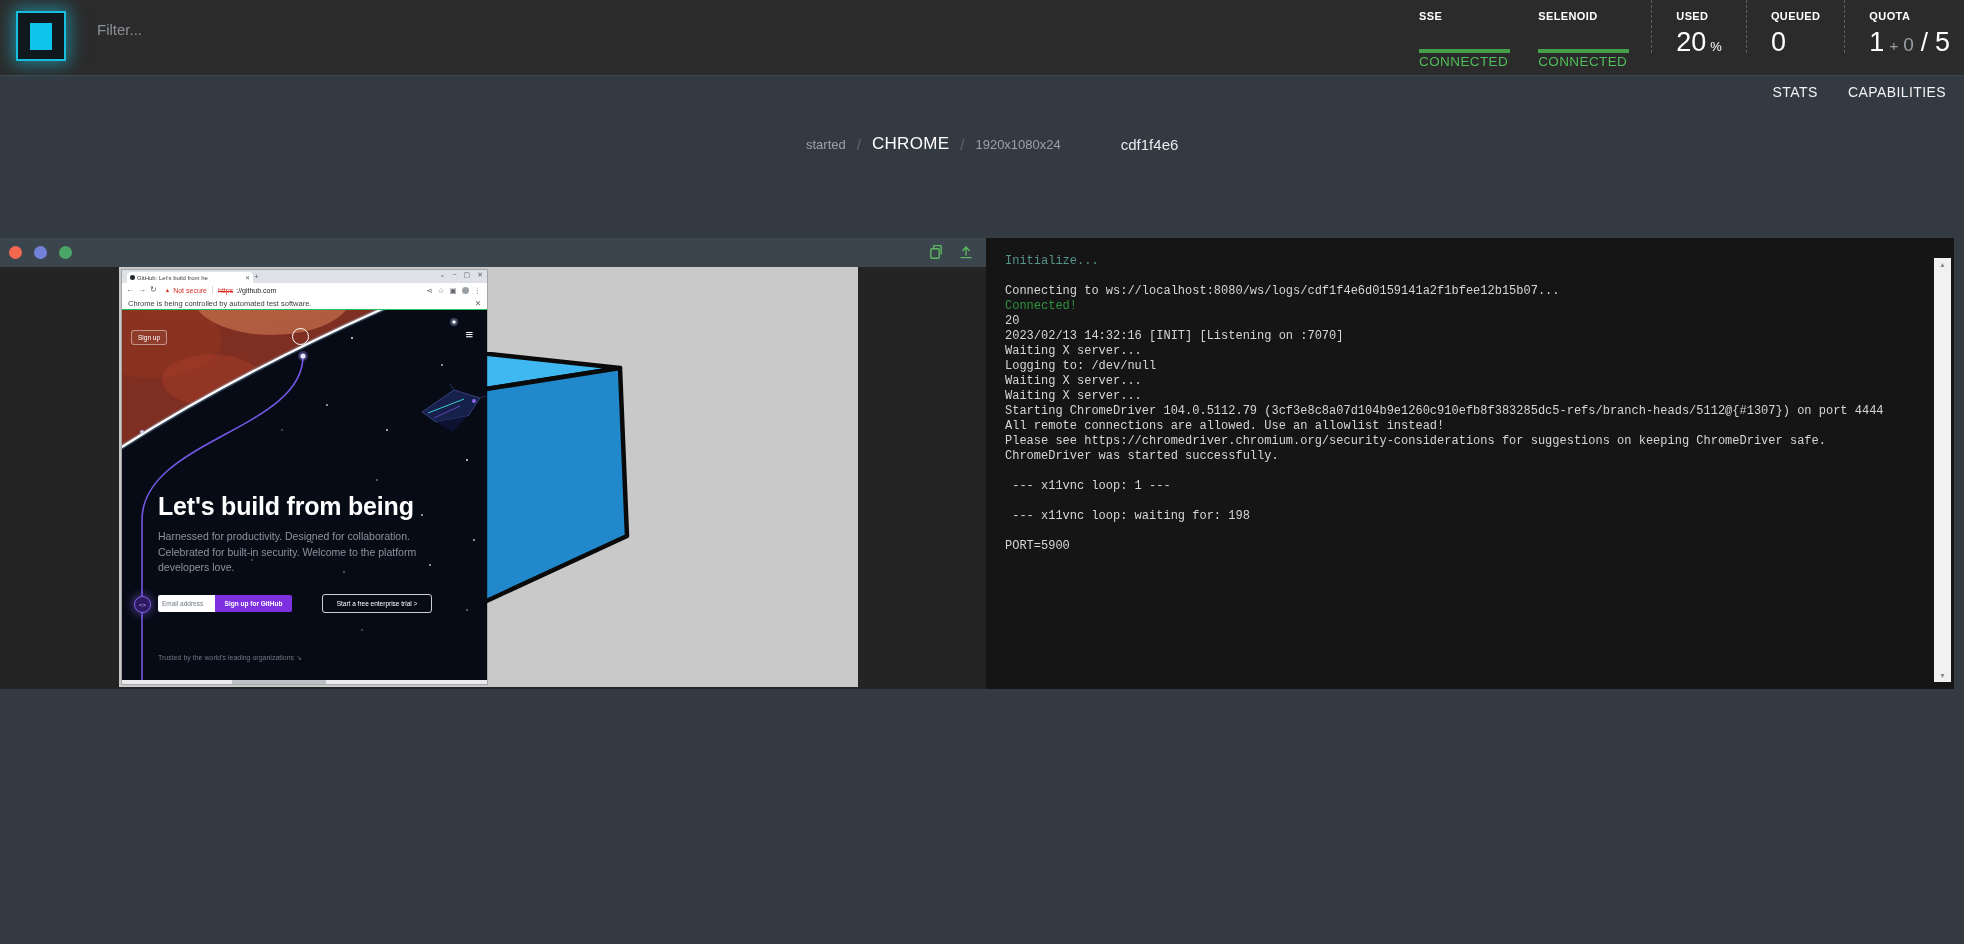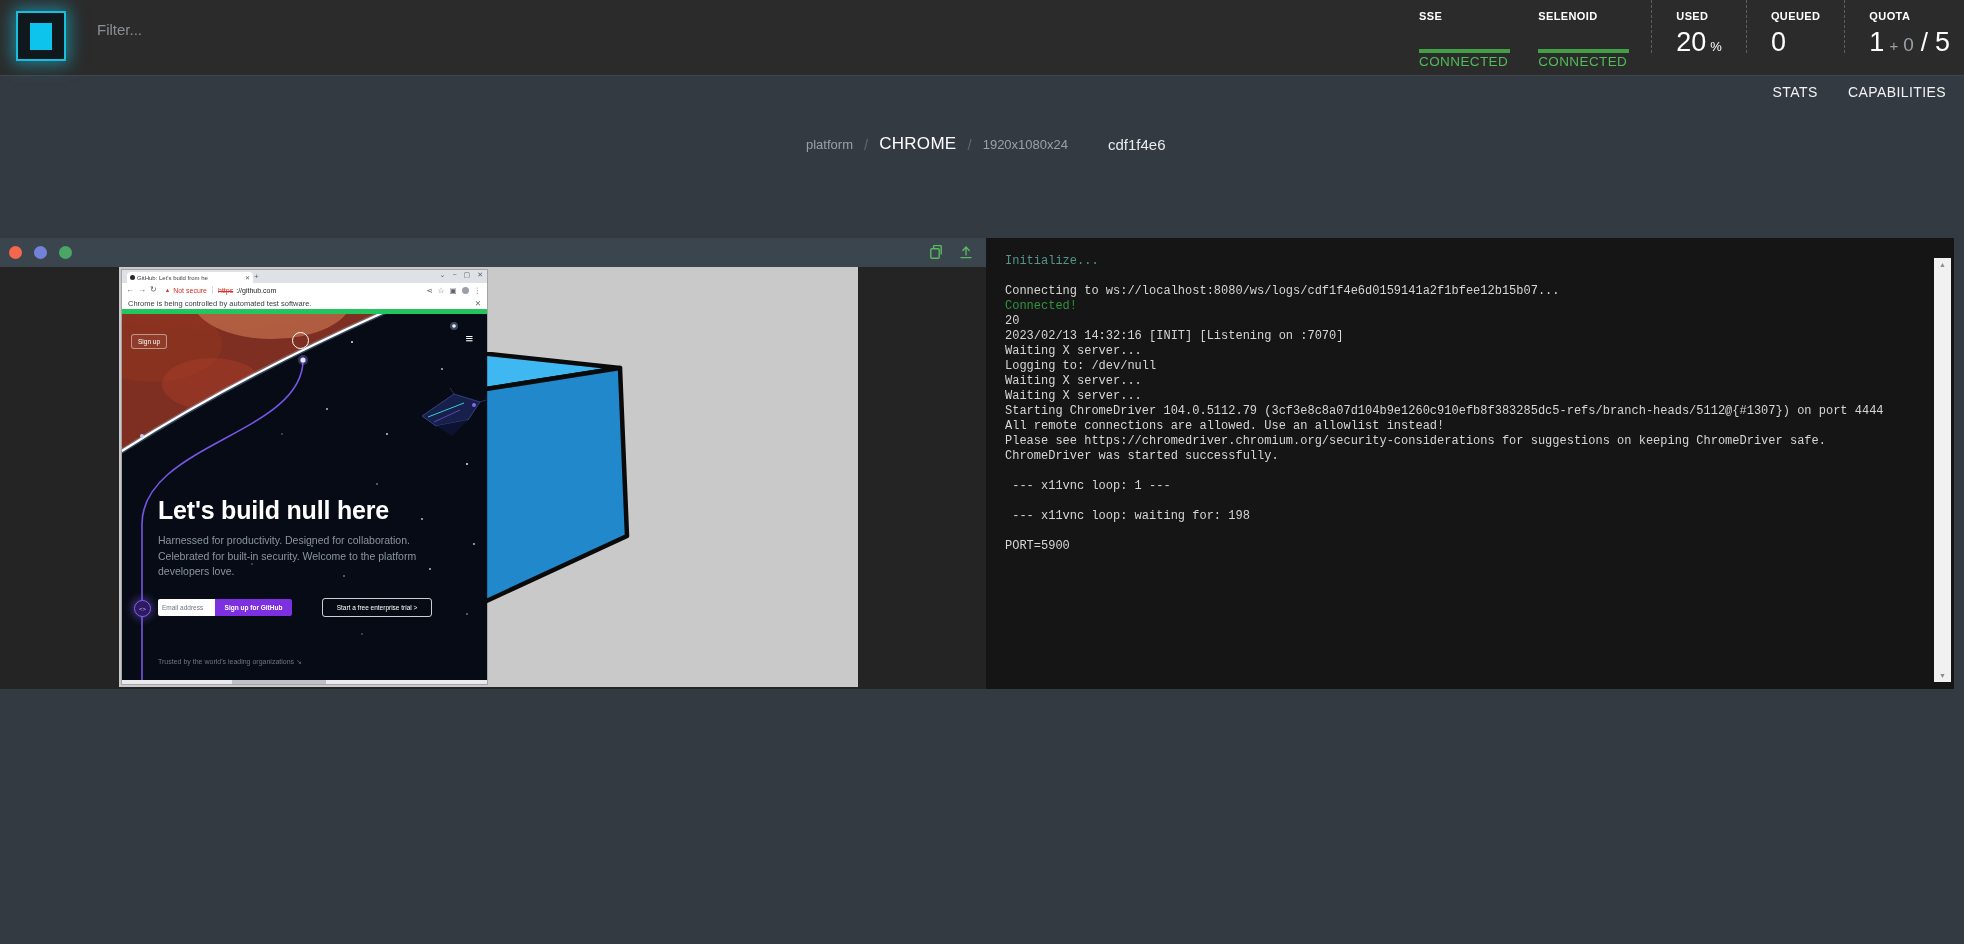--- a/index.html
+++ b/index.html
@@ -29,21 +29,21 @@
   
   .view-tabs{position:absolute;top:83px;right:18px;text-align:center;}
   .view-tab{margin-left:26px;font-size:14px;color:#f2f2f2;letter-spacing:.4px;cursor:pointer;text-decoration:none;}
 
   
   .session-row{position:absolute;left:806px;top:134px;display:flex;align-items:center;cursor:pointer;}
   .sess-user{font-size:13px;color:#9aa0a6;}
   .sess-sep{font-size:15px;color:#5f666d;margin:0 11px;}
   .sess-browser{font-size:17px;color:#fff;letter-spacing:.3px;}
   .sess-res{font-size:13px;color:#9aa0a6;}
-  .sess-id{font-size:15px;color:#e8eaed;margin-left:40px;}
+  .sess-id{font-size:15px;color:#e8eaed;margin-left:60px;}
 
   
   .vnc-panel{position:absolute;left:0;top:238px;width:986px;height:451px;background:#242424;}
   .vnc-header{position:absolute;left:0;top:0;width:100%;height:29px;background:#3a454e;}
   .dot{position:absolute;top:8px;width:13px;height:13px;border-radius:50%;cursor:pointer;}
   .dot.r{left:9px;background:#f3674f;}
   .dot.b{left:34px;background:#7381d8;}
   .dot.g{left:59px;background:#4aa566;}
   .hicons{position:absolute;right:12px;top:6px;display:flex;gap:14px;color:#5cb860;}
   .hicons svg{display:block;cursor:pointer;}
@@ -68,21 +68,21 @@
   .url{display:flex;align-items:center;gap:3px;margin-left:4px;flex:1;}
   .warn{color:#d93025;font-size:5.5px;}
   .ns{color:#d93025;font-size:7px;}
   .udiv{width:1px;height:8px;background:#dadce0;margin:0 2px;}
   .https{color:#d93025;text-decoration:line-through;font-size:7px;}
   .urlrest{color:#202124;font-size:7px;}
   .bw-right{display:flex;gap:5px;color:#5f6368;font-size:7.5px;align-items:center;margin-right:2px;}
   .bw-right span{cursor:pointer;}
   .avatar{width:7px;height:7px;border-radius:50%;background:#9aa0a6;cursor:pointer;}
   .bw-infobar{display:flex;align-items:center;justify-content:space-between;height:12px;background:#fff;
-              border-bottom:5px solid #22c55e;padding:0 6px;font-size:7.5px;color:#3c4043;}
+              border-bottom:1px solid #22c55e;padding:0 6px;font-size:7.5px;color:#3c4043;}
   .ib-x{color:#5f6368;cursor:pointer;}
   .bw-content{position:relative;height:370px;background:#070b15;overflow:hidden;}
   .hero-bg{position:absolute;left:0;top:0;}
   .gh-signup-sm{position:absolute;left:9px;top:20px;padding:3px 6px;border:1px solid rgba(255,255,255,.45);
                 border-radius:3px;font-size:6.5px;color:#fff;background:rgba(255,255,255,.05);cursor:pointer;}
   .gh-octocat{position:absolute;left:170px;top:18px;width:15px;height:15px;border:1.6px solid #fff;border-radius:50%;cursor:pointer;}
   .gh-burger{position:absolute;right:14px;top:18px;font-size:13px;color:#fff;cursor:pointer;line-height:1;}
   .gh-heading{position:absolute;left:36px;top:182px;margin:0;font-size:25px;font-weight:700;color:#fff;letter-spacing:-.2px;}
   .gh-sub{position:absolute;left:36px;top:219px;width:296px;margin:0;font-size:10.5px;line-height:15.5px;color:#8b949e;}
   .gh-cta{position:absolute;left:36px;top:284px;display:flex;align-items:center;}
@@ -148,21 +148,21 @@
       </div>
     </div>
   </header>
 
   <nav class="view-tabs">
     <a class="view-tab">STATS</a>
     <a class="view-tab">CAPABILITIES</a>
   </nav>
 
   <div class="session-row">
-    <span class="sess-user">platform</span>
+    <span class="sess-user">started</span>
     <span class="sess-sep">/</span>
     <span class="sess-browser">CHROME</span>
     <span class="sess-sep">/</span>
     <span class="sess-res">1920x1080x24</span>
     <span class="sess-id">cdf1f4e6</span>
   </div>
 
   <section class="vnc-panel">
     <div class="vnc-header">
       <span class="dot r"></span>
@@ -277,21 +277,21 @@
               <line x1="14" y1="31" x2="50" y2="17" stroke="#3ae2de" stroke-width="1" opacity=".9"></line>
               <line x1="20" y1="36" x2="46" y2="24" stroke="#8a5cf6" stroke-width=".8" opacity=".8"></line>
               <circle cx="60" cy="19" r="2" fill="#9a6bff" opacity=".9"></circle>
               <line x1="40" y1="8" x2="36" y2="2" stroke="#44549e" stroke-width=".5"></line>
               <line x1="66" y1="16" x2="72" y2="14" stroke="#44549e" stroke-width=".5"></line>
             </g>
           </svg>
           <div class="gh-signup-sm">Sign up</div>
           <div class="gh-octocat"></div>
           <div class="gh-burger">≡</div>
-          <h1 class="gh-heading">Let's build null here</h1>
+          <h1 class="gh-heading">Let's build from being</h1>
           <p class="gh-sub">Harnessed for productivity. Designed for collaboration. Celebrated for built-in security. Welcome to the platform developers love.</p>
           <div class="gh-cta">
             <div class="gh-email">Email address</div>
             <div class="gh-signup-btn">Sign up for GitHub</div>
             <div class="gh-trial-btn">Start a free enterprise trial &gt;</div>
           </div>
           <div class="gh-code-badge">&lt;&gt;</div>
           <div class="gh-trusted">Trusted by the world's leading organizations ↘</div>
         </div>
         <div class="bw-scroll">

